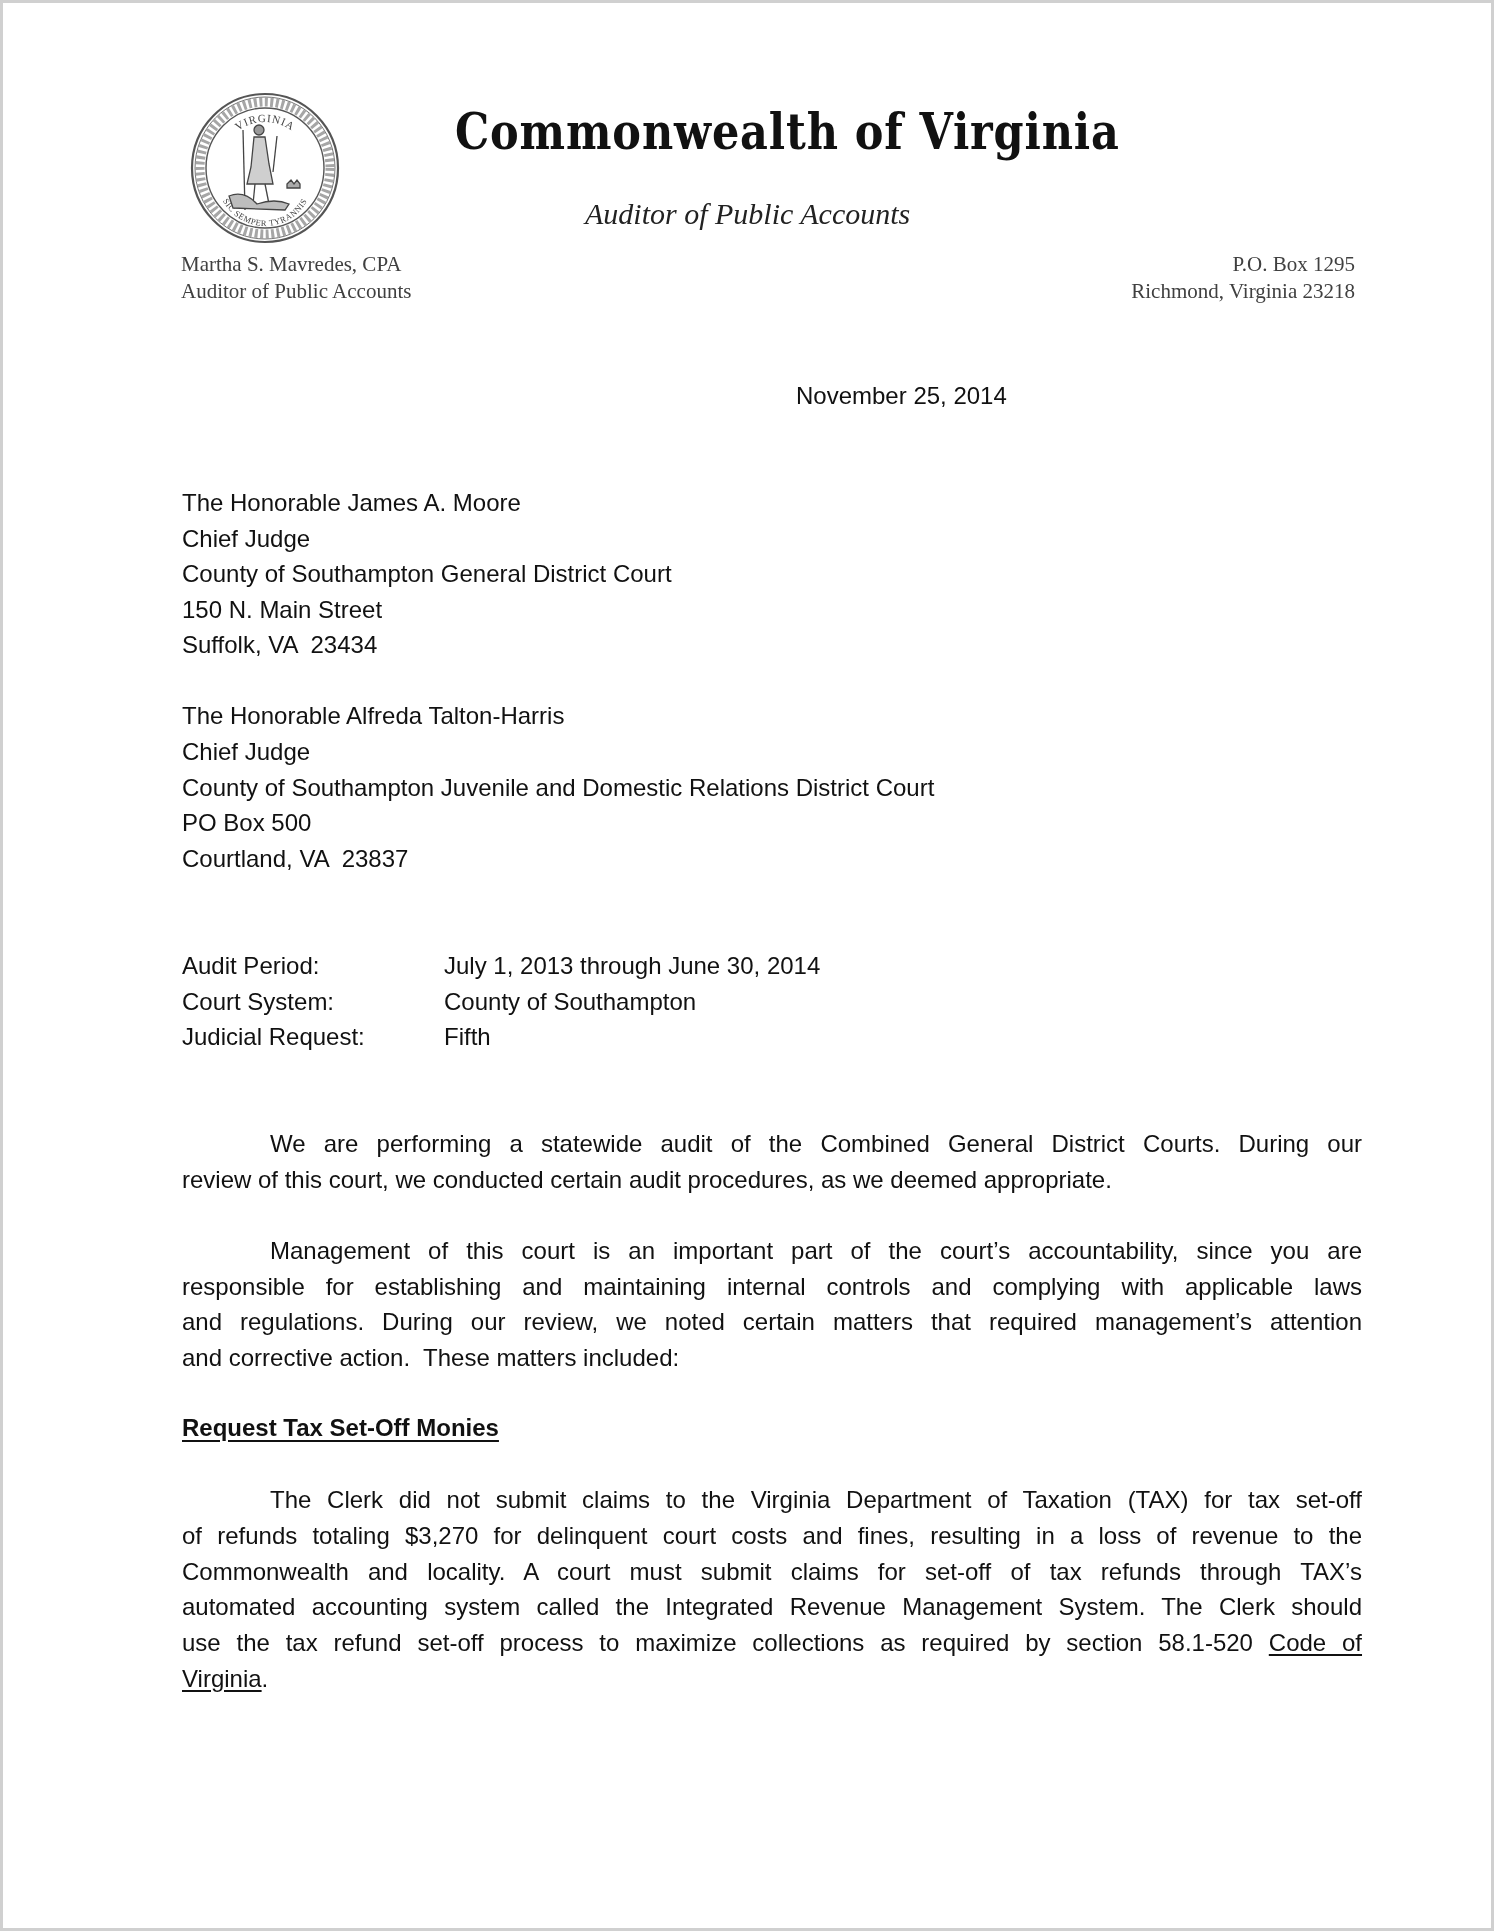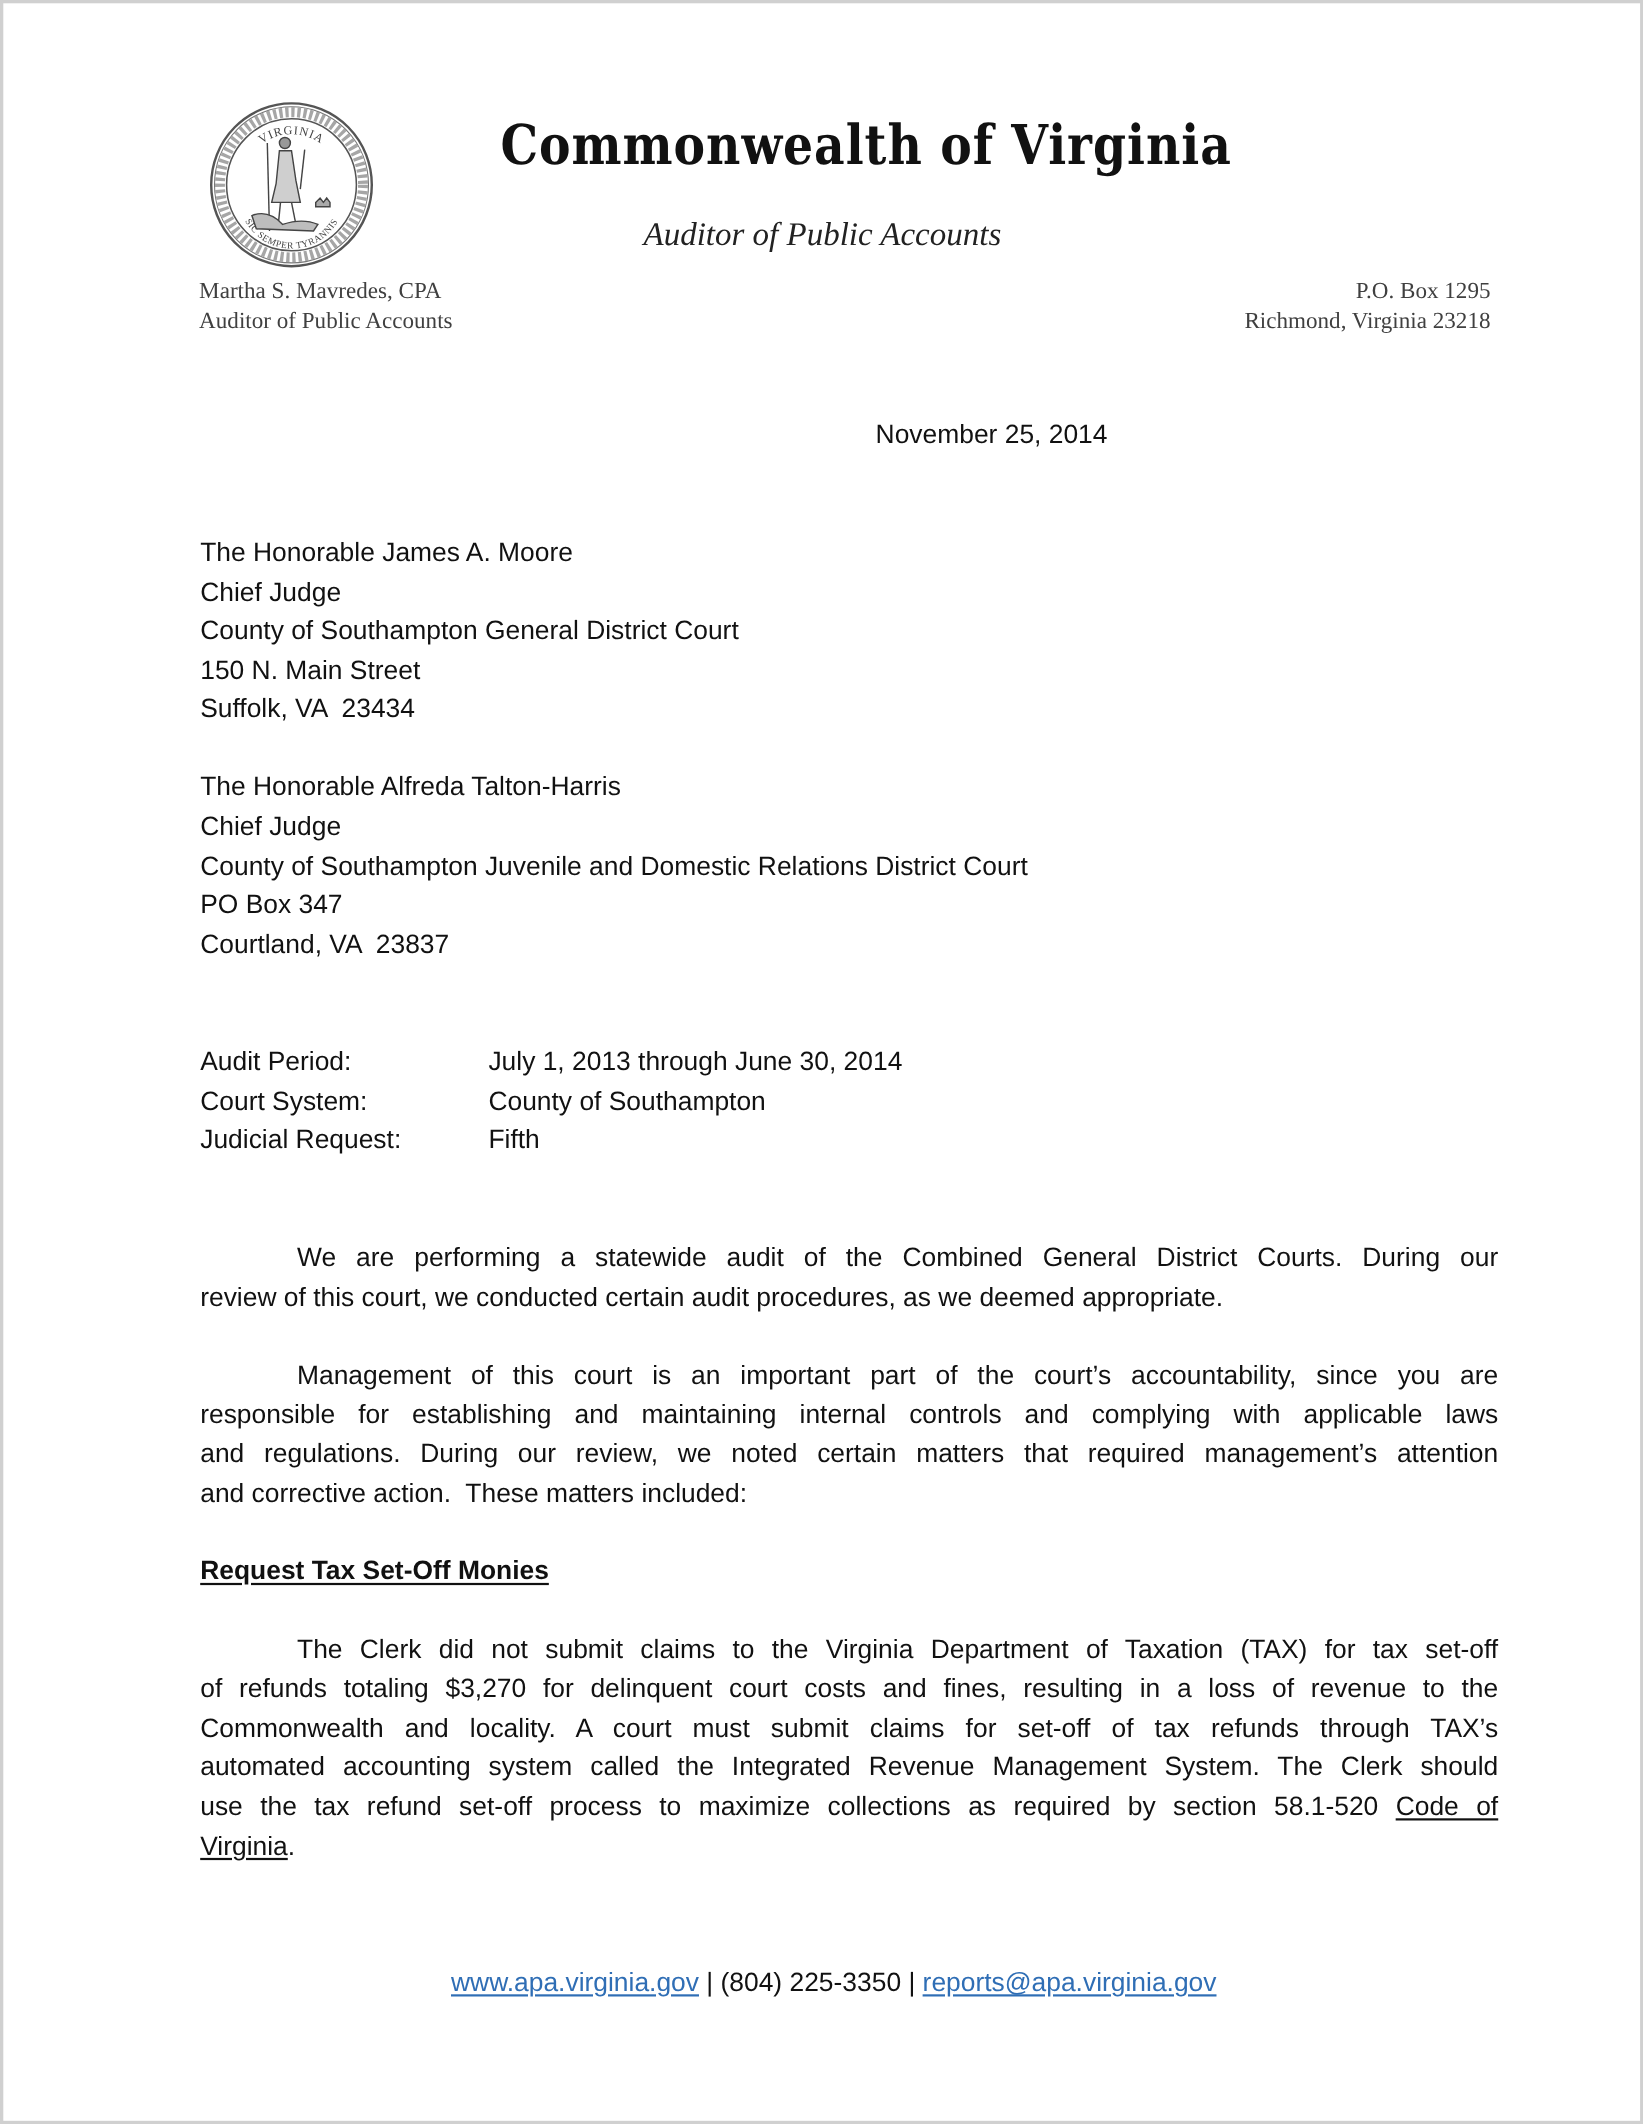--- a/index.html
+++ b/index.html
@@ -77,21 +77,21 @@
     <div class="ln" style="left:179px; top:524px;">Chief Judge</div>
     <div class="ln" style="left:179px; top:559px;">County of Southampton General District Court</div>
     <div class="ln" style="left:179px; top:595px;">150 N. Main Street</div>
     <div class="ln" style="left:179px; top:630px;">Suffolk, VA  23434</div>
   </div>
 
   <div>
     <div class="ln" style="left:179px; top:701px;">The Honorable Alfreda Talton-Harris</div>
     <div class="ln" style="left:179px; top:737px;">Chief Judge</div>
     <div class="ln" style="left:179px; top:773px;">County of Southampton Juvenile and Domestic Relations District Court</div>
-    <div class="ln" style="left:179px; top:808px;">PO Box 347</div>
+    <div class="ln" style="left:179px; top:808px;">PO Box 500</div>
     <div class="ln" style="left:179px; top:844px;">Courtland, VA  23837</div>
   </div>
 
   <div>
     <div class="ln" style="left:179px; top:951px;">Audit Period:</div>
     <div class="ln" style="left:441px; top:951px;">July 1, 2013 through June 30, 2014</div>
     <div class="ln" style="left:179px; top:987px;">Court System:</div>
     <div class="ln" style="left:441px; top:987px;">County of Southampton</div>
     <div class="ln" style="left:179px; top:1022px;">Judicial Request:</div>
     <div class="ln" style="left:441px; top:1022px;">Fifth</div>
@@ -116,15 +116,14 @@
     <div class="ln just" style="left:179px; top:1521px;">of refunds totaling $3,270 for delinquent court costs and fines, resulting in a loss of revenue to the</div>
     <div class="ln just" style="left:179px; top:1557px;">Commonwealth and locality.  A court must submit claims for set-off of tax refunds through TAX’s</div>
     <div class="ln just" style="left:179px; top:1592px;">automated accounting system called the Integrated Revenue Management System.  The Clerk should</div>
     <div class="ln just" style="left:179px; top:1628px;">
       <span>use the tax refund set-off process to maximize collections as required by section 58.1-520</span>
       <span class="u">Code of</span>
     </div>
     <div class="ln" style="left:179px; top:1664px;"><span class="u">Virginia</span><span>.</span></div>
   </div>
 
-  <div class="ln footer" style="left:407px; top:1788px;"><span class="link" style="color: rgb(47, 110, 181);">www.apa.virginia.gov</span> <span>|</span> <span>(804) 225-3350</span> <span>|</span> <span class="link" style="color: rgb(47, 110, 181);">reports@apa.virginia.gov</span></div>
 
 </div>
 
 </body></html>

